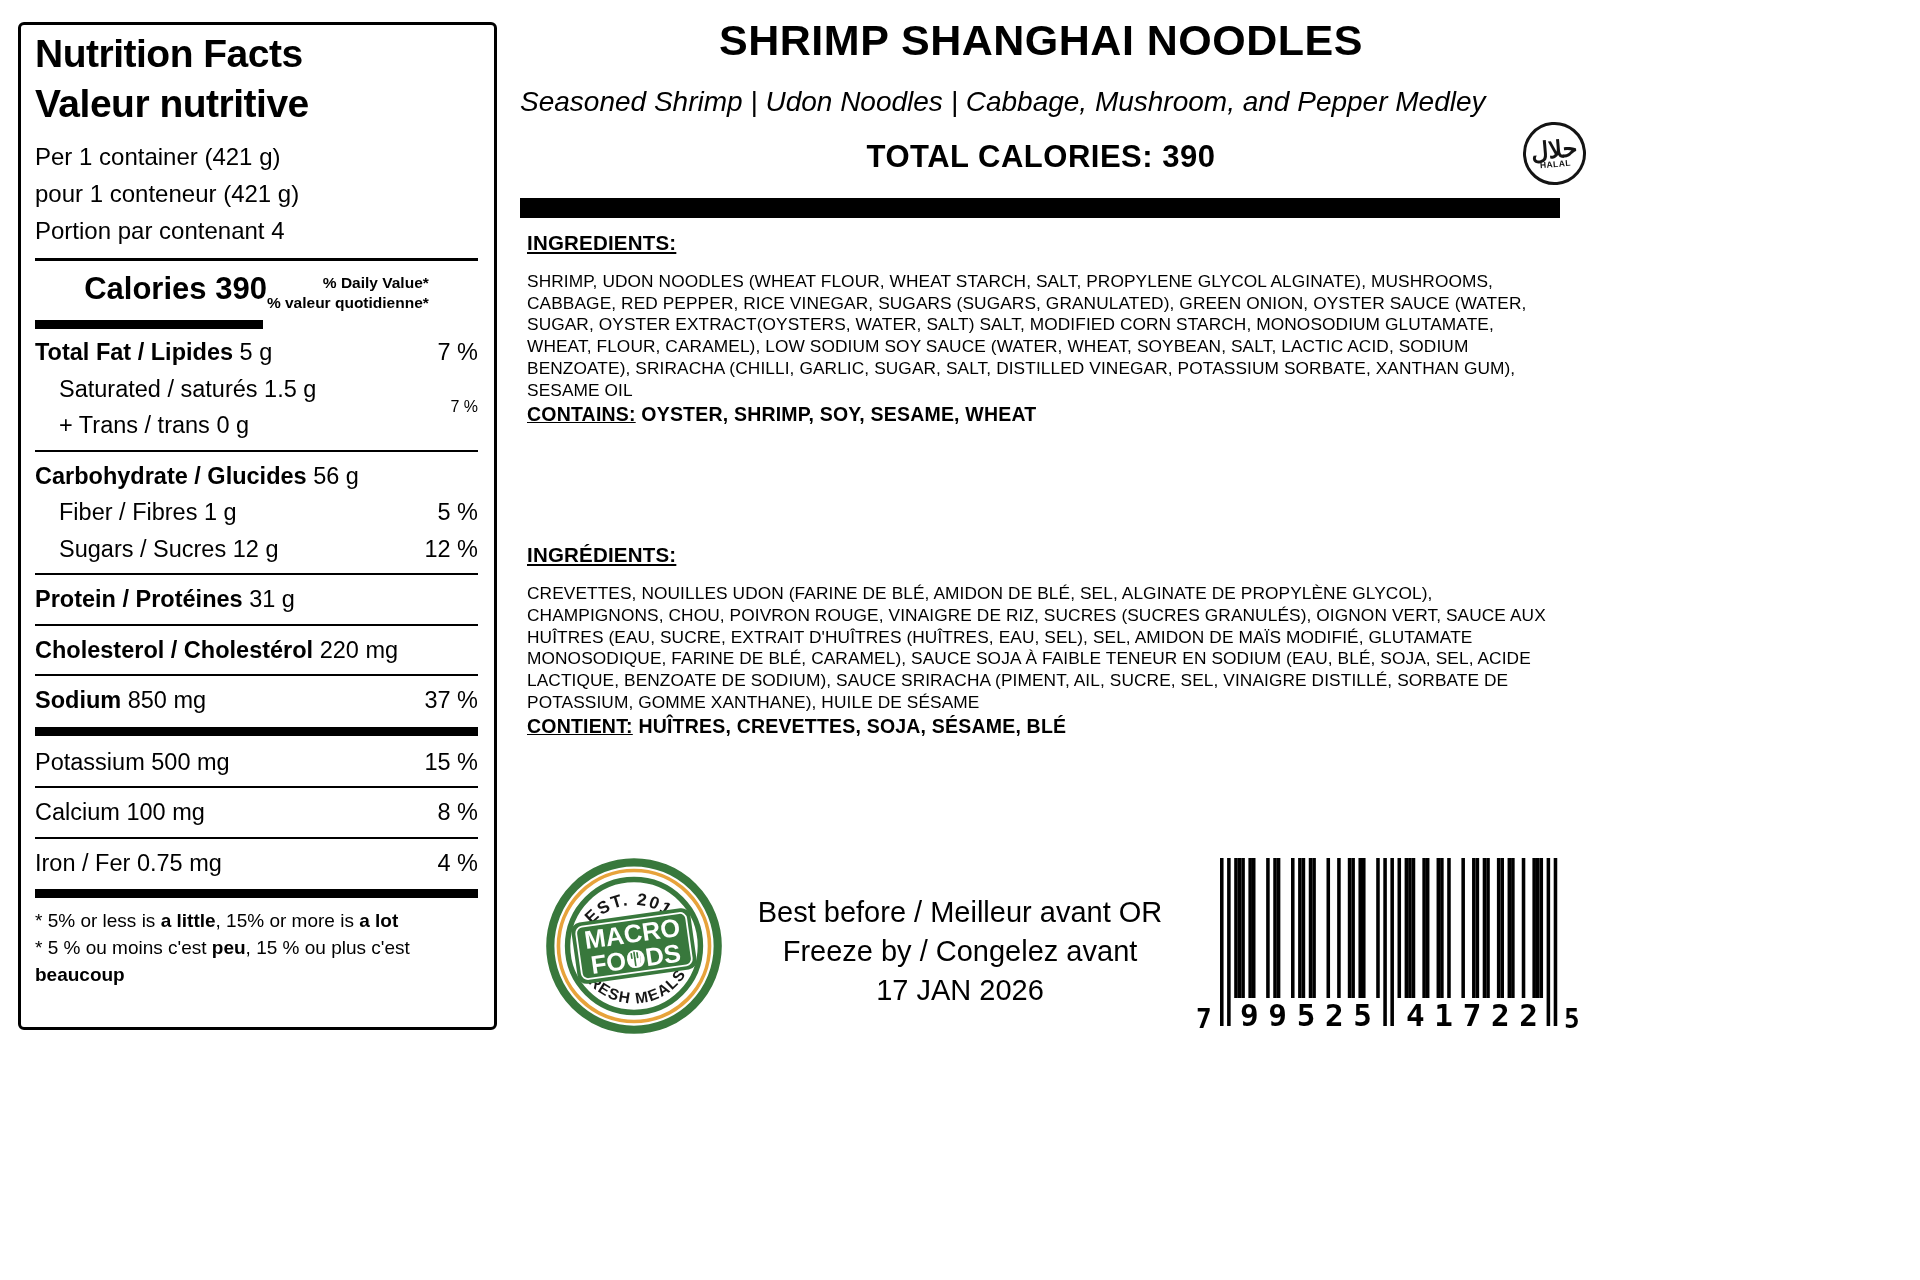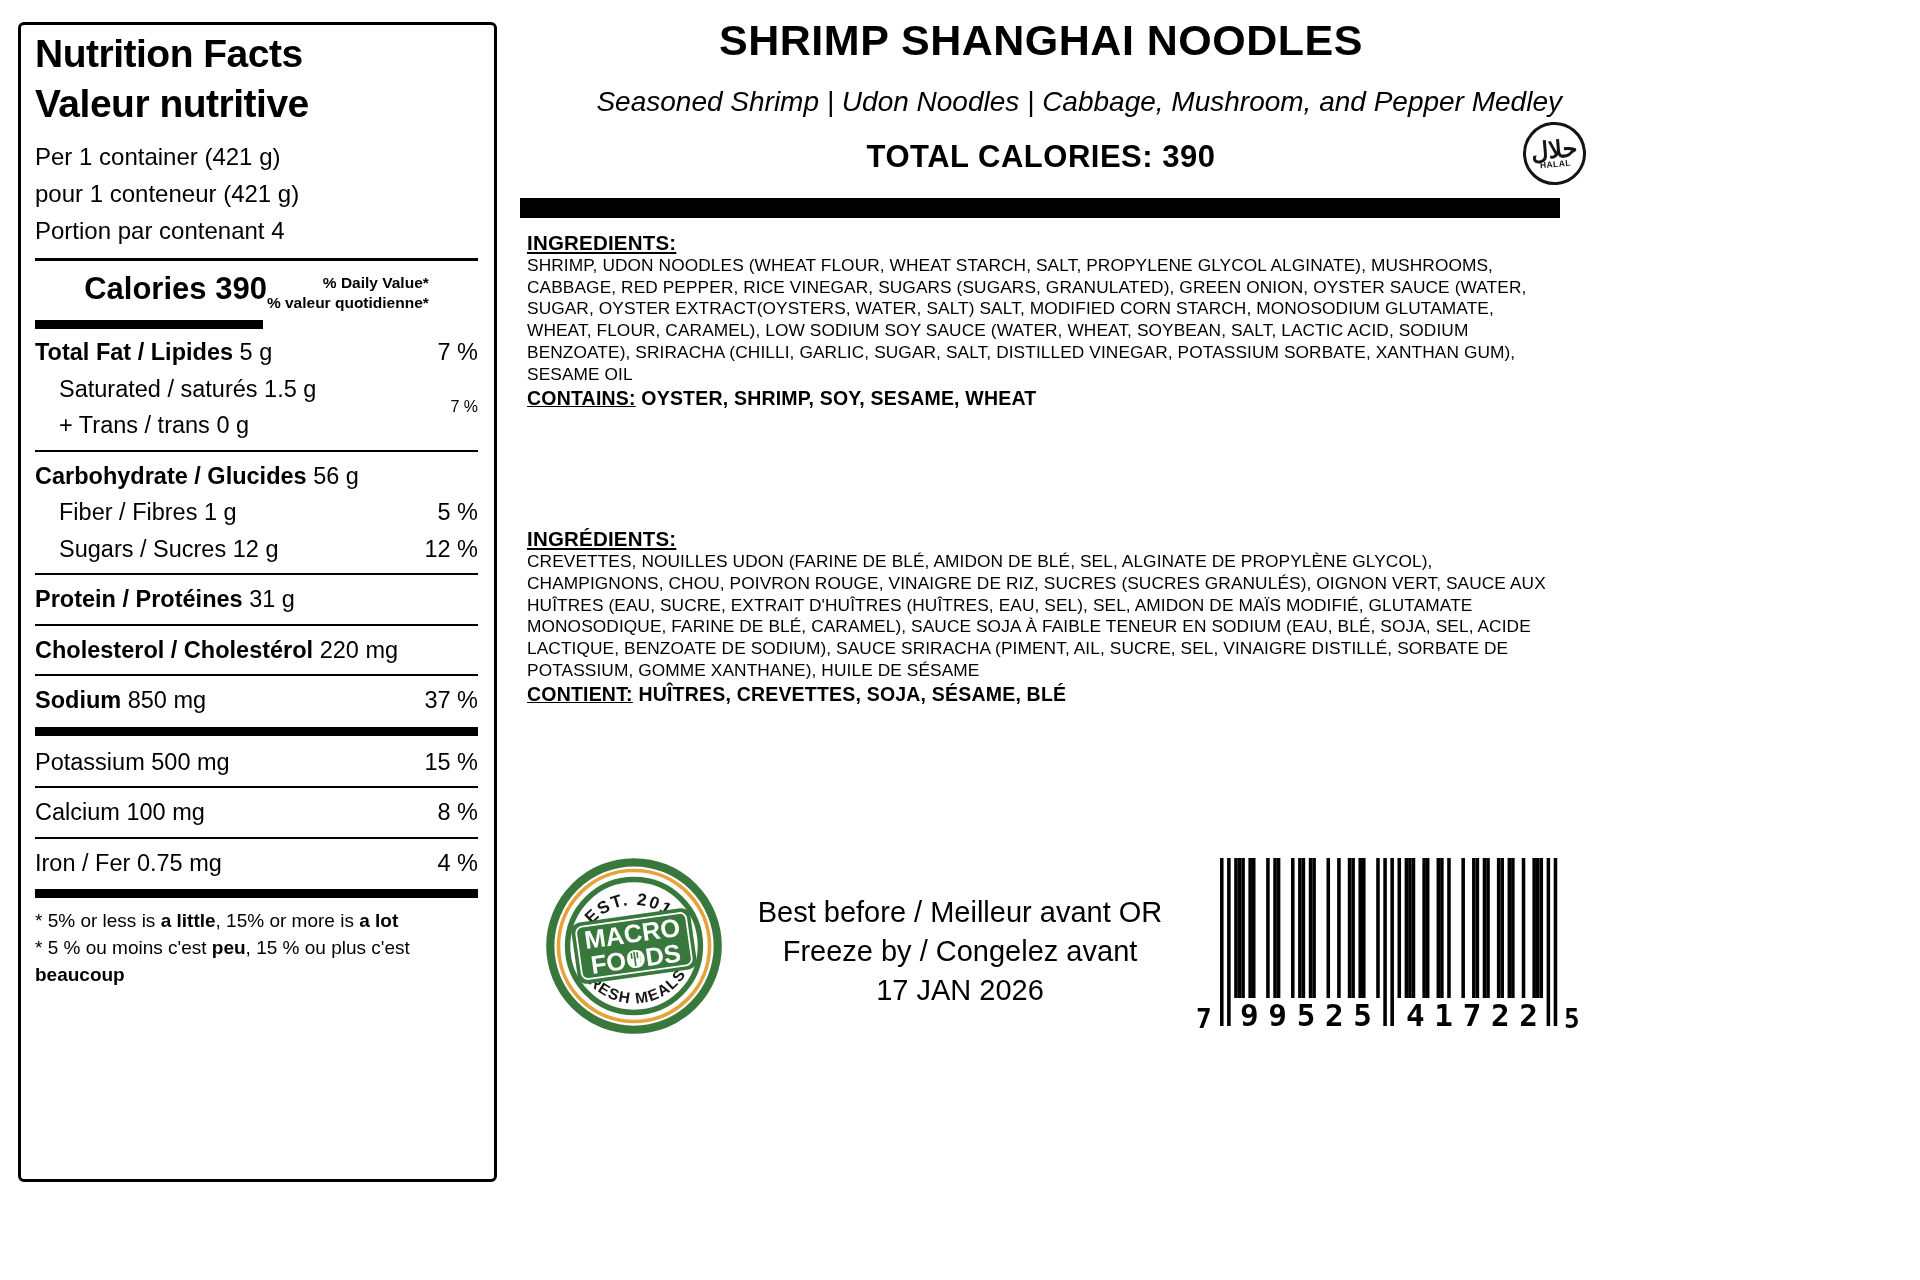--- a/index.html
+++ b/index.html
@@ -6,21 +6,21 @@
   body{
     width:1920px;height:1280px;position:relative;background:#ffffff;
     font-family:"Liberation Sans", sans-serif;color:#000;overflow:hidden;
     -webkit-font-smoothing:antialiased;
   }
   b,strong{font-weight:bold;margin-top:24px;}
   .u{text-decoration:underline;}
 
   
   .nf-panel{
-    position:absolute;left:18px;top:22px;width:479px;height:1160px;
+    position:absolute;left:18px;top:22px;width:479px;height:1008px;
     border:3px solid #000;border-radius:6px;background:#fff;
     box-sizing:border-box;padding:4px 16px 0 14px;
   }
   .nf-title{font-size:39px;font-weight:bold;line-height:50px;letter-spacing:-0.5px;}
   .nf-serving{font-size:24px;line-height:37px;margin-top:9px;}
   .nf-rule-top{border:none;border-top:3px solid #000;margin:9px 0 0 0;}
   .cal-row{display:flex;justify-content:center;margin-top:7px;}
   .cal-label{font-size:31px;font-weight:bold;padding-top:3px;}
   .dv-head{text-align:right;font-size:15.5px;font-weight:bold;line-height:20px;padding-top:5px;}
   .cal-bar{width:228px;height:9px;background:#000;margin-top:7px;}
@@ -31,37 +31,37 @@
   .pct{white-space:nowrap;}
   .fgroup{display:flex;justify-content:space-between;}
   .fgroup .pct{align-self:center;}
   .thin{border:none;border-top:2px solid #000;margin:6px 0;}
   .thick{height:9px;background:#000;margin:8px 0;border:none;}
   .nf-notes{font-size:19px;line-height:27px;margin-top:9px;}
 
   
   .rcol{position:absolute;left:520px;top:16px;width:1042px;}
   .p-title{text-align:center;font-size:43px;font-weight:bold;letter-spacing:0.5px;}
-  .p-sub{text-align:right;font-size:28px;font-style:italic;margin-top:21px;}
+  .p-sub{text-align:left;font-size:28px;font-style:italic;margin-top:21px;}
   .p-cal{text-align:center;font-size:31px;font-weight:bold;letter-spacing:0.5px;margin-top:21px;}
   .blackbar{position:absolute;left:520px;top:198px;width:1040px;height:20px;background:#000;}
 
   .halal{
     position:absolute;left:1523px;top:122px;width:57px;height:57px;
     border:3.5px solid #141414;border-radius:50%;background:#fff;
     display:flex;flex-direction:column;align-items:center;justify-content:center;
     transform:rotate(-5deg);
   }
   .halal-ar{font-size:24px;line-height:23px;font-weight:bold;color:#141414;}
   .halal-en{font-size:8.5px;font-weight:bold;letter-spacing:0.4px;margin-top:-2px;color:#141414;}
 
   
   .ing{position:absolute;left:527px;top:231px;width:1036px;}
   .ing-head{font-size:20.5px;font-weight:bold;text-decoration:underline;letter-spacing:0.2px;}
-  .ing-text{font-size:17.3px;line-height:21.7px;margin-top:0;letter-spacing:0.1px;}
+  .ing-text{font-size:17.3px;line-height:21.7px;margin-top:16px;letter-spacing:0.1px;}
   .contains{font-size:19.5px;font-weight:bold;margin-top:2px;letter-spacing:0.2px;}
   .fr-gap{margin-top:117px;}
 
   
   .logo{position:absolute;left:543px;top:855px;width:182px;height:182px;}
   .bb{position:absolute;left:735px;top:893px;width:450px;text-align:center;font-size:29px;line-height:39px;}
   .barcode{position:absolute;left:1190px;top:858px;width:400px;height:176px;}
 </style>
 </head>
 <body>

